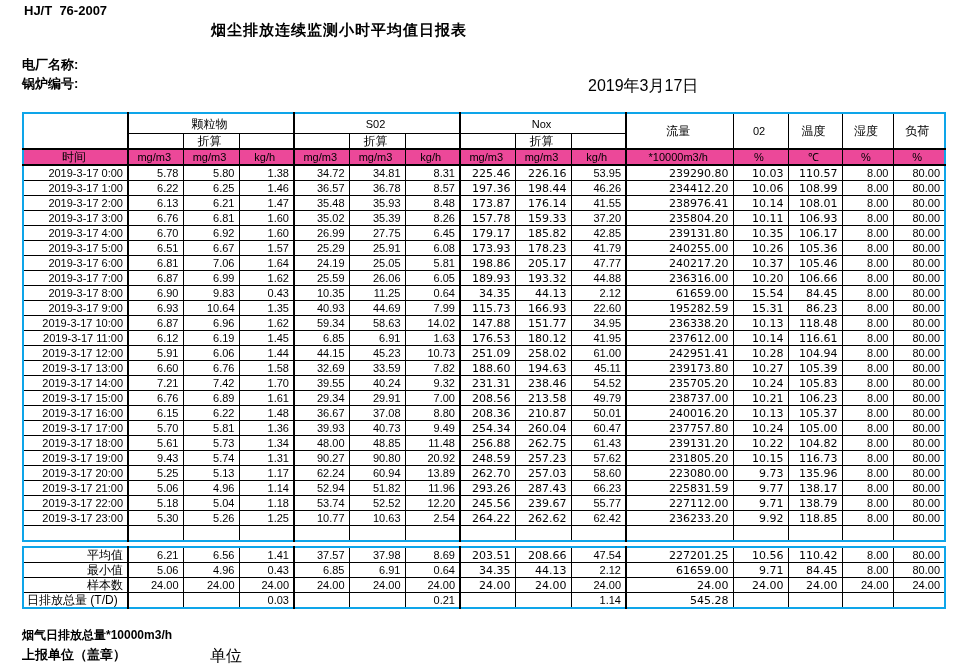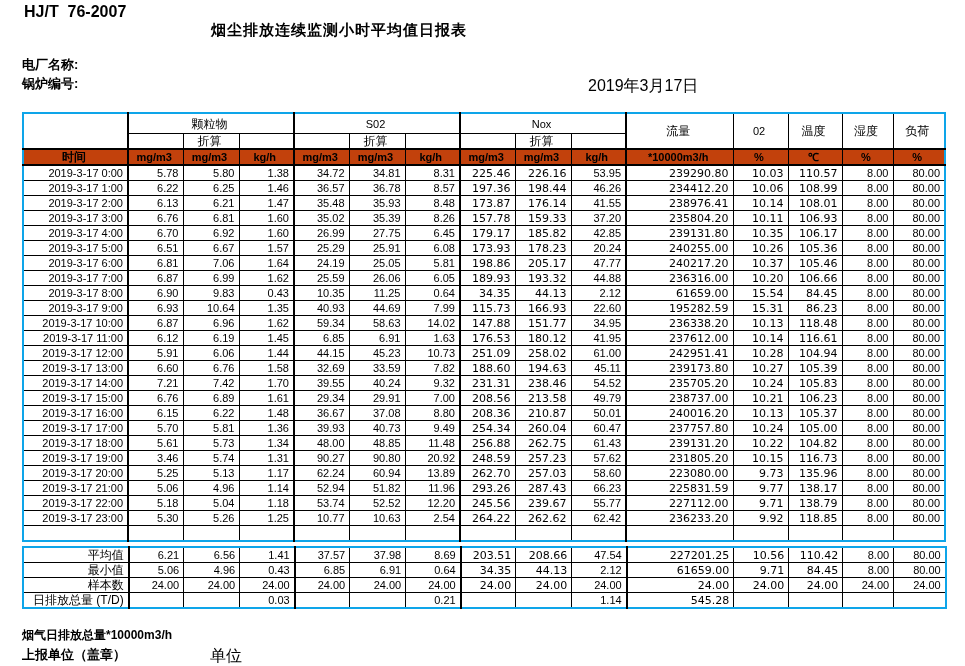--- a/index.html
+++ b/index.html
@@ -1,47 +1,47 @@
 <!DOCTYPE html>
 <html><head>
 <meta charset="utf-8">
 <style>
   html,body{margin:0;padding:0;}
   body{
     width:965px;height:666px;background:#ffffff;color:#000;
     font-family:"Liberation Sans",sans-serif;position:relative;overflow:hidden;
   }
   .abs{position:absolute;white-space:pre;}
-  .std-no{top:3px;left:24px;font-size:16px;font-weight:bold;}
+  .std-no{top:3px;left:24px;font-size:13px;font-weight:bold;}
   .title{top:21px;left:211px;font-size:15px;font-weight:bold;letter-spacing:1px;}
   .plant{top:56px;left:22px;font-size:13px;font-weight:bold;}
   .boiler{top:75px;left:22px;font-size:13px;font-weight:bold;}
   .date{top:76px;left:588px;font-size:16px;}
   .foot1{top:627px;left:22px;font-size:12px;font-weight:bold;}
   .foot2{top:646px;left:22px;font-size:13px;font-weight:bold;}
   .foot3{top:646px;left:210px;font-size:16px;font-weight:normal;}
 
   table{border-collapse:collapse;table-layout:fixed;position:absolute;left:22px;}
   table.main{top:112px;}
   table.summary{top:546px;}
   table{border:2px solid #0ea5e9;}
   th,td{
     border:1px solid #000;overflow:hidden;white-space:nowrap;
     height:14px;line-height:13px;font-size:11px;padding:0 4px 0 1px;
     font-weight:normal;
   }
   thead tr.grp th,thead tr.grp td{height:19px;line-height:18px;}
   th{text-align:center;}
   .cjk{font-size:12px;}
-  .green{background:#c2410c;font-weight:bold;}
+  .green{background:#ec4899;}
   tr.units th{border-top:2px solid #000;border-bottom:2px solid #000;}
   td.num{text-align:right;}
   td.time{text-align:right;font-size:11px;}
   td.slabel{text-align:right;font-size:12px;}
-  td.slabel-left{text-align:left;font-size:12px;padding-left:9px;}
+  td.slabel-left{text-align:left;font-size:12px;padding-left:3px;}
   .gl{border-left:2px solid #000;}
   .f2{font-family:"DejaVu Sans",sans-serif;}
   tr.empty td{height:14px;}
 </style>
 </head>
 <body>
 
 <div class="abs std-no">HJ/T  76-2007</div>
 <div class="abs title">烟尘排放连续监测小时平均值日报表</div>
 <div class="abs plant">电厂名称:</div>
@@ -196,21 +196,21 @@
       <tr>
         <td class="time">2019-3-17 5:00</td>
         <td class="num gl">6.51</td>
         <td class="num">6.67</td>
         <td class="num">1.57</td>
         <td class="num gl">25.29</td>
         <td class="num">25.91</td>
         <td class="num">6.08</td>
         <td class="num f2 gl">173.93</td>
         <td class="num f2">178.23</td>
-        <td class="num">20.24</td>
+        <td class="num">41.79</td>
         <td class="num f2 gl">240255.00</td>
         <td class="num f2">10.26</td>
         <td class="num f2">105.36</td>
         <td class="num">8.00</td>
         <td class="num">80.00</td>
       </tr>
       <tr>
         <td class="time">2019-3-17 6:00</td>
         <td class="num gl">6.81</td>
         <td class="num">7.06</td>
@@ -426,21 +426,21 @@
         <td class="num f2">262.75</td>
         <td class="num">61.43</td>
         <td class="num f2 gl">239131.20</td>
         <td class="num f2">10.22</td>
         <td class="num f2">104.82</td>
         <td class="num">8.00</td>
         <td class="num">80.00</td>
       </tr>
       <tr>
         <td class="time">2019-3-17 19:00</td>
-        <td class="num gl">3.46</td>
+        <td class="num gl">9.43</td>
         <td class="num">5.74</td>
         <td class="num">1.31</td>
         <td class="num gl">90.27</td>
         <td class="num">90.80</td>
         <td class="num">20.92</td>
         <td class="num f2 gl">248.59</td>
         <td class="num f2">257.23</td>
         <td class="num">57.62</td>
         <td class="num f2 gl">231805.20</td>
         <td class="num f2">10.15</td>

